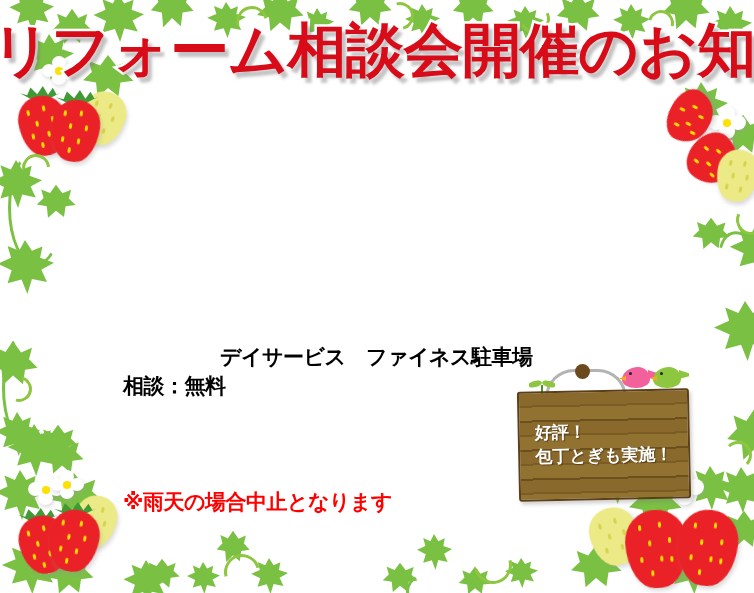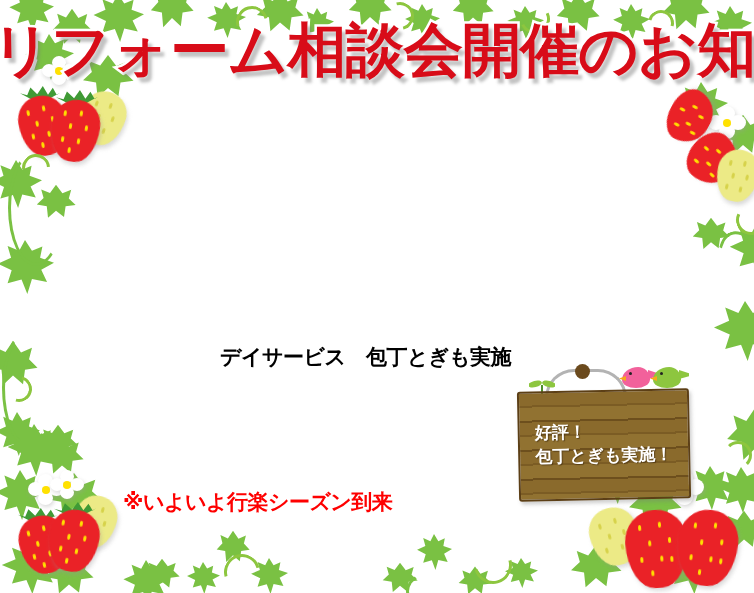--- a/index.html
+++ b/index.html
@@ -423,24 +423,25 @@
         <div class="seed" style="left:43px;top:47px;"></div>
     </div>
   </div>
 
   <div id="title-block">
     <span id="title">リフォーム相談会開催のお知らせ</span>
   </div>
 
 
   <div id="details">
-    <span class="ln indent-a">デイサービス　包丁とぎも実施</span>
-  </div>
-
-  <div id="notice">※いよいよ行楽シーズン到来</div>
+    <span class="ln indent-a">デイサービス　ファイネス駐車場</span>
+    <span class="ln">相談：無料</span>
+  </div>
+
+  <div id="notice">※雨天の場合中止となります</div>
 
   <div id="sign-group">
     <div id="sign-rope"></div>
     <div id="sign-knob"></div>
 
     <svg id="sign-sprout" viewBox="0 0 26 16">
       <path d="M13 16 L13 6" stroke="#4f8f2f" stroke-width="2" fill="none"></path>
       <ellipse cx="6" cy="5" rx="7" ry="3.2" fill="#8dc63f" transform="rotate(-14 6 5)"></ellipse>
       <ellipse cx="20" cy="5" rx="7" ry="3.2" fill="#8dc63f" transform="rotate(14 20 5)"></ellipse>
     </svg>

